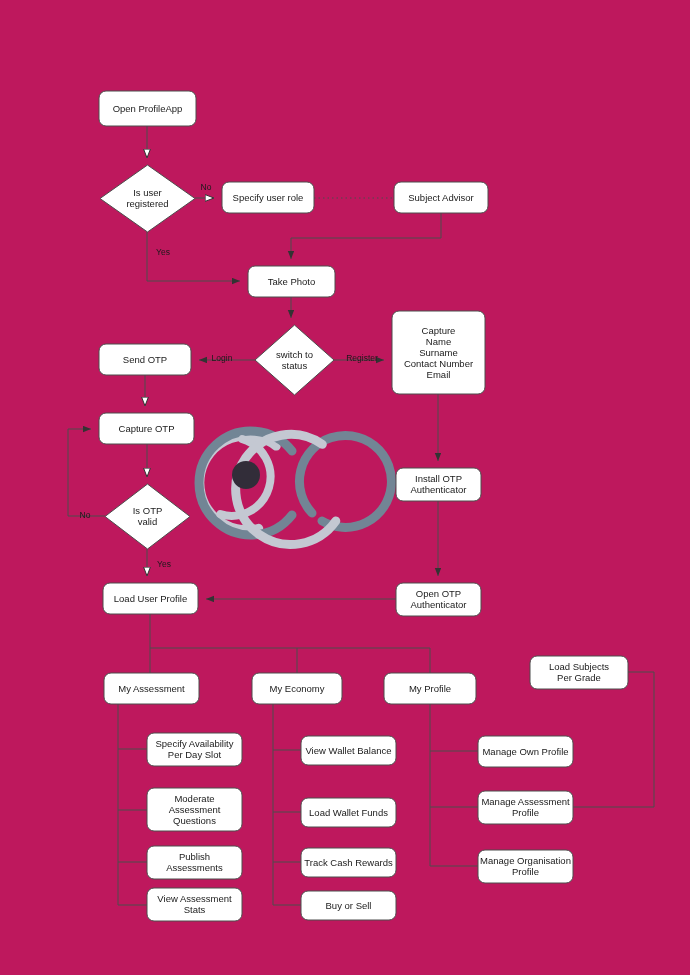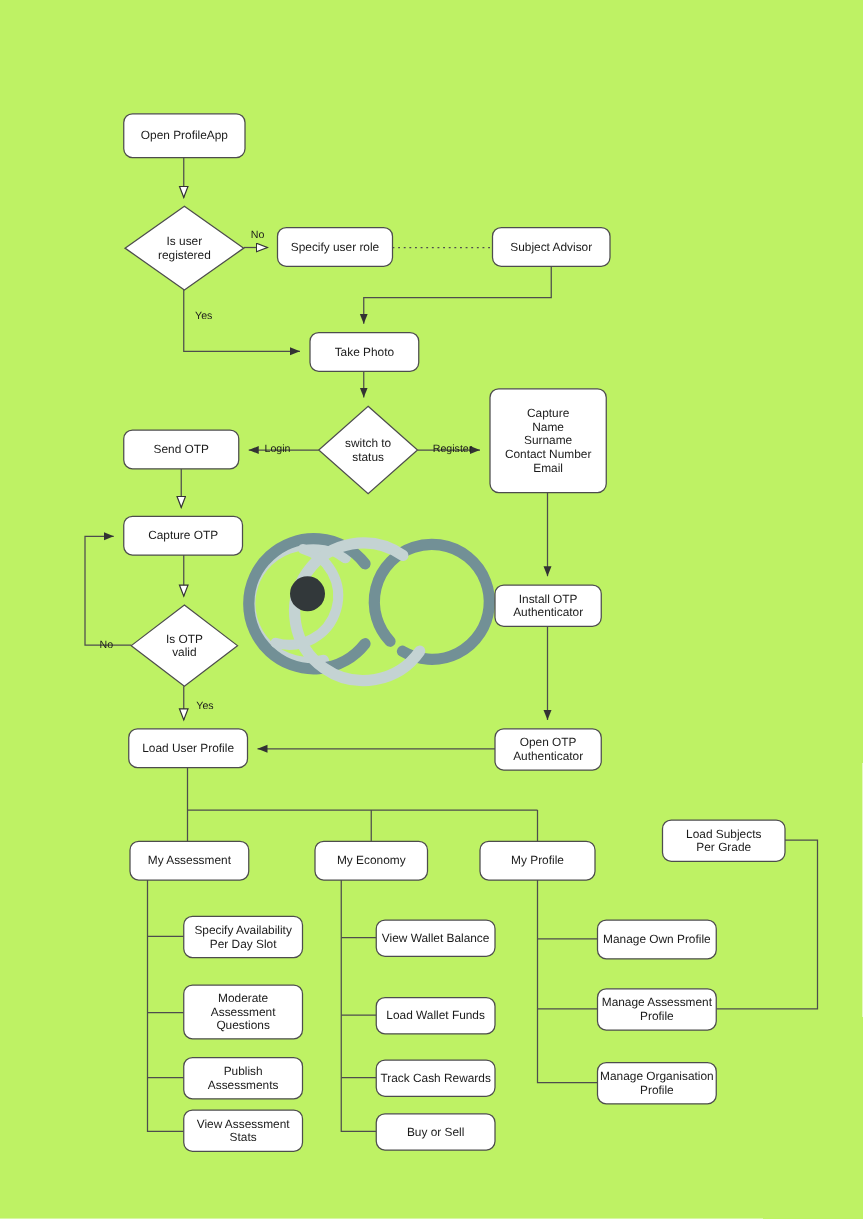--- a/index.html
+++ b/index.html
@@ -7,21 +7,21 @@
     padding: 0;
     background: #ffffff;
   }
   body {
     font-family: "Liberation Sans", sans-serif;
   }
   #canvas {
     position: relative;
     width: 690px;
     height: 975px;
-    background: #bef264;
+    background: #be185d;
     overflow: hidden;
   }
   #flow-svg {
     position: absolute;
     left: 0;
     top: 0;
     width: 690px;
     height: 975px;
   }
   .node-text {

